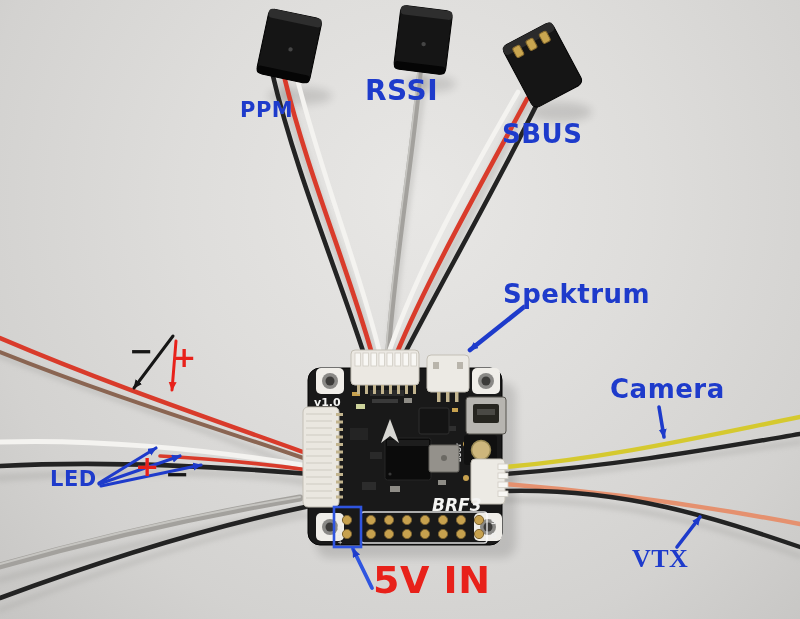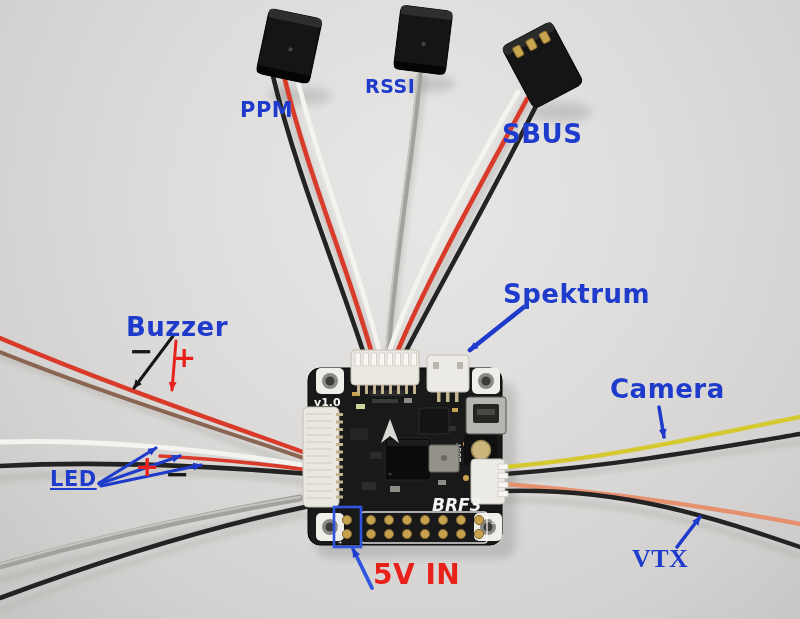--- a/index.html
+++ b/index.html
@@ -9,22 +9,22 @@
     font-family:"DejaVu Sans", "Liberation Sans", sans-serif;
   }
   .scene svg{position:absolute;left:0;top:0;}
   .lbl{
     position:absolute;font-weight:bold;color:#1e3bcb;
     letter-spacing:.5px;line-height:1;white-space:nowrap;
     text-shadow:0 0 1px rgba(255,255,255,.35);
   }
   .lbl.red{color:#e8211a;}
   .lbl.black{color:#161616;}
-  .s27{font-size:21px;} .s26{font-size:26px;} .s25{font-size:19px;}
-  .s28{font-size:28px;} .sign{font-size:29px;font-weight:bold;}
+  .s27{font-size:21px;} .s26{font-size:26px;} .s25{font-size:28px;}
+  .s28{font-size:38px;} .sign{font-size:29px;font-weight:bold;}
 </style>
 </head>
 <body>
 
 <div class="scene">
 <svg width="800" height="619" viewBox="0 0 800 619">
   <defs>
     <marker id="ab" markerWidth="13" markerHeight="13" refX="8" refY="4" orient="auto" markerUnits="userSpaceOnUse">
       <path d="M0,0 L9,4 L0,8 Z" fill="#1e3bcb"></path>
     </marker>
@@ -287,22 +287,21 @@
     <path d="M101,486 L201,465" stroke="#1e3bcb" stroke-width="3.2" marker-end="url(#ab)"></path>
     <path d="M173,336 L134,388" stroke="#161616" stroke-width="3" marker-end="url(#ak)"></path>
     <path d="M176,341 L172,390" stroke="#e8211a" stroke-width="3" marker-end="url(#ar)"></path>
   </g>
 </svg>
 
   <div class="lbl s27" style="left:240px;top:100px;">PPM</div>
   <div class="lbl s25" style="left:365px;top:77px;">RSSI</div>
   <div class="lbl s26" style="left:503px;top:281px;">Spektrum</div>
   <div class="lbl s26" style="left:502px;top:121px;">SBUS</div>
-  <div class="lbl s26" style="left:126px;top:314px;">Buzzer</div>
   <div class="lbl sign black" style="left:129px;top:337px;">−</div>
   <div class="lbl sign red" style="left:172px;top:343px;">+</div>
-  <div class="lbl s27" style="left:50px;top:469px;text-decoration:underline;">LED</div>
+  <div class="lbl s27" style="left:50px;top:469px;">LED</div>
   <div class="lbl sign red" style="left:135px;top:452px;">+</div>
   <div class="lbl sign black" style="left:165px;top:460px;">−</div>
   <div class="lbl s26" style="left:610px;top:376px;">Camera</div>
   <div class="lbl s26" style="left:632px;top:546px;font-family:Liberation Serif, serif;">VTX</div>
   <div class="lbl s28 red" style="left:373px;top:561px;">5V IN</div>
 </div>
 
 </body></html>

